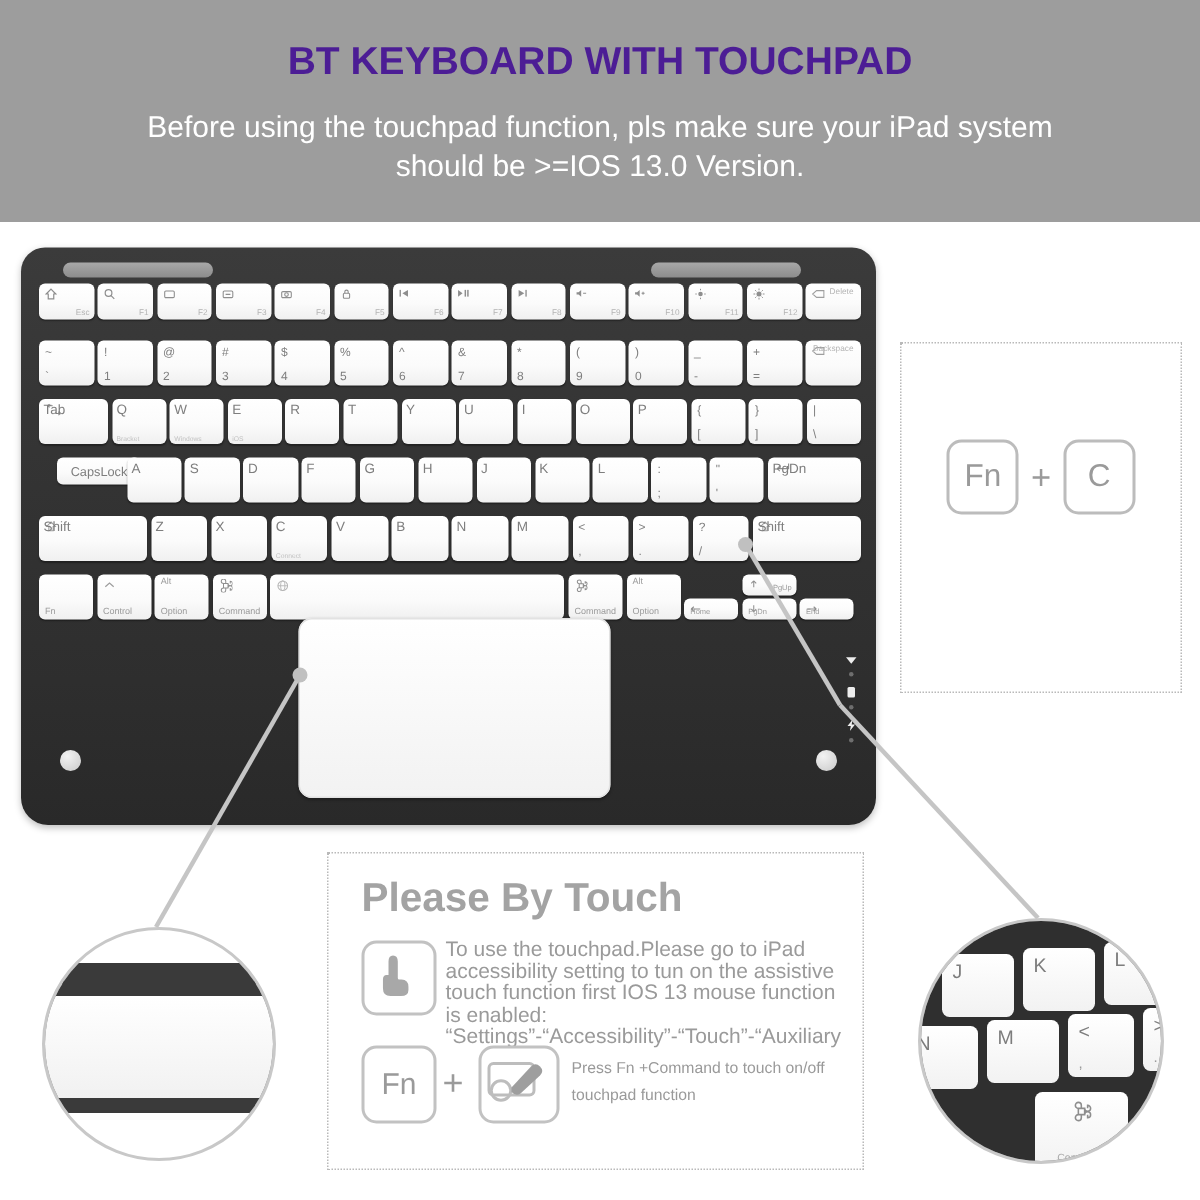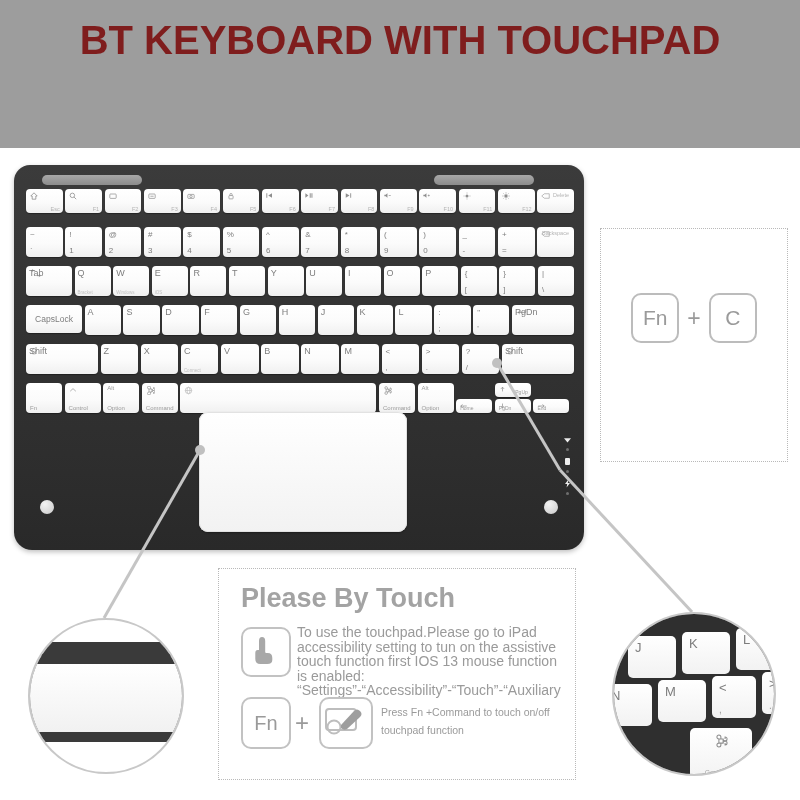--- a/index.html
+++ b/index.html
@@ -13,22 +13,22 @@
   }
   #stage{position:absolute;left:0;top:0;width:800px;height:800px;overflow:hidden;background:#fff;}
 
   
   #header{
     position:absolute;left:0;top:0;width:800px;height:148px;
     background:#9d9d9d;
   }
   #header-title{
     position:absolute;left:0;top:18px;width:800px;
-    text-align:center;color:#7f1d1d;
-    font-size:40px;font-weight:bold;letter-spacing:0px;
+    text-align:center;color:#4c1d95;
+    font-size:26px;font-weight:bold;letter-spacing:0px;
     line-height:44px;
     white-space:nowrap;
   }
   #header-sub{
     position:absolute;left:70px;top:72px;width:660px;
     text-align:center;color:#ffffff;
     font-size:20px;line-height:26px;font-weight:normal;
   }
 
   
@@ -159,20 +159,21 @@
   
   #leaders{position:absolute;left:0;top:0;width:800px;height:800px;pointer-events:none;}
 </style>
 </head>
 <body>
 
 <div id="stage">
 
   <div id="header">
     <div id="header-title">BT KEYBOARD WITH TOUCHPAD</div>
+    <div id="header-sub">Before using the touchpad function, pls make sure your iPad system should be &gt;=IOS 13.0 Version.</div>
   </div>
 
   <div id="keyboard-wrap">
     <div id="kb-body"></div>
     <div class="kb-slot" id="kb-slot-left"></div>
     <div class="kb-slot" id="kb-slot-right"></div>
 
     <div id="keys">
 
       <div class="krow" id="row-fn" style="top:0;">
@@ -398,21 +399,21 @@
             <span class="tl">}</span>
             <span class="bl">]</span>
           </div>
           <div class="key" style="left: 511.985px; width: 36.0154px; height: 30px;">
             <span class="tl">|</span>
             <span class="bl">\</span>
           </div>
         </div>
 
       <div class="krow" id="row-home" style="top:116px;">
-          <div class="key" style="left: 0px; width: 56px; height: 28px;">
+          <div class="key" style="left: 12px; width: 56px; height: 18px;">
             <span class="ctr">CapsLock</span>
           </div>
           <div class="key" style="left: 58.6px; width: 36.2545px; height: 30px;">
             <span class="lg">A</span>
           </div>
           <div class="key" style="left: 97.4545px; width: 36.2545px; height: 30px;">
             <span class="lg">S</span>
           </div>
           <div class="key" style="left: 136.309px; width: 36.2545px; height: 30px;">
             <span class="lg">D</span>

